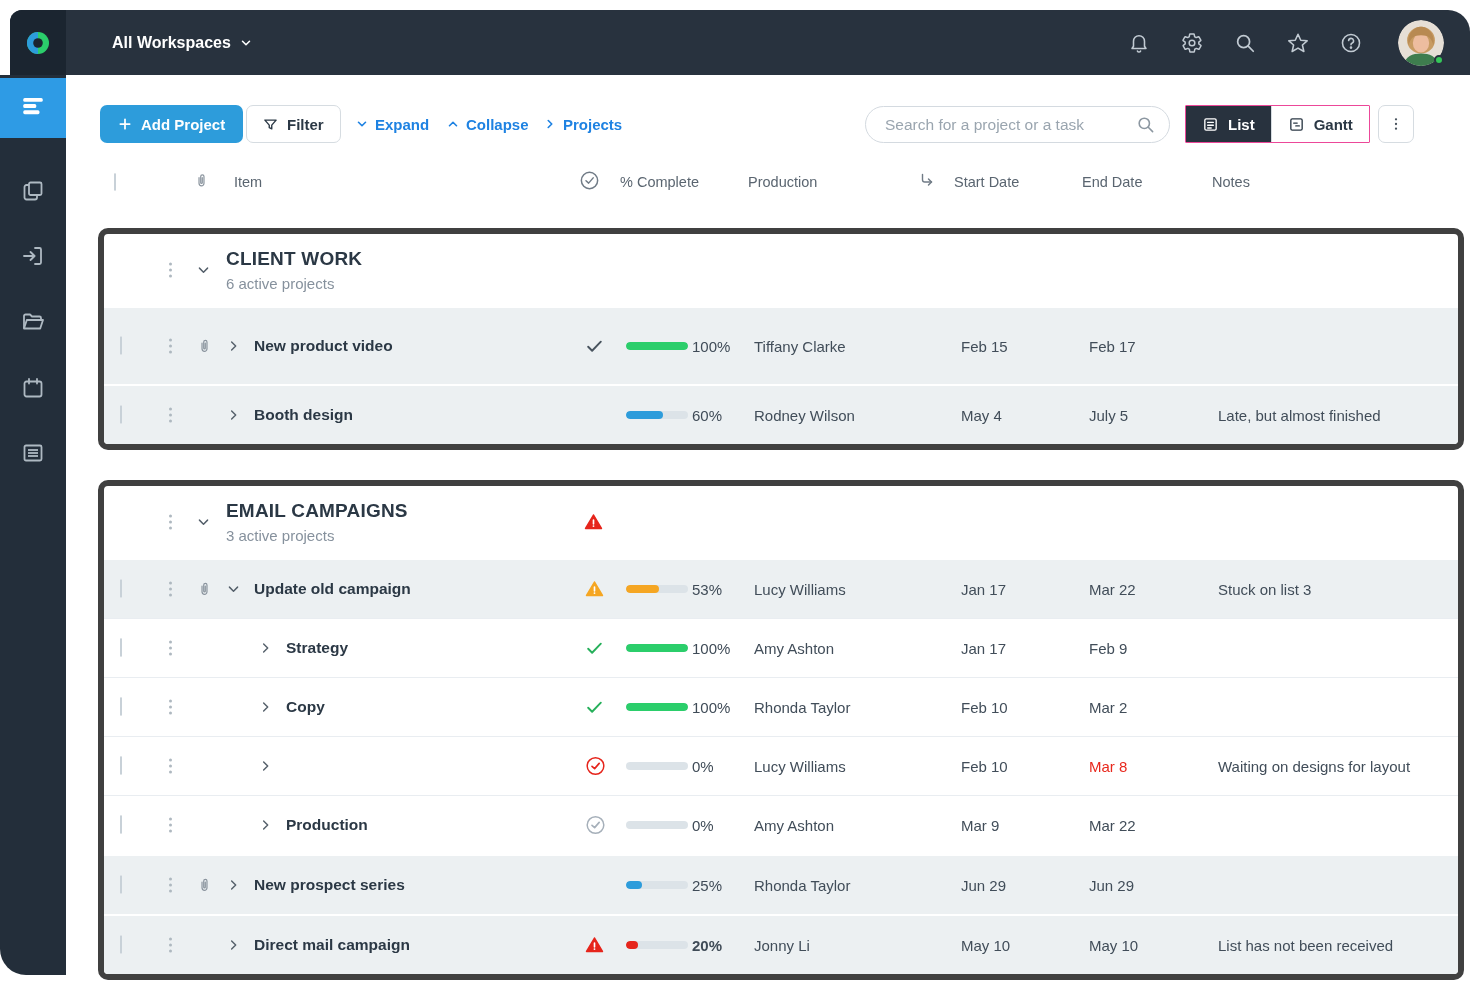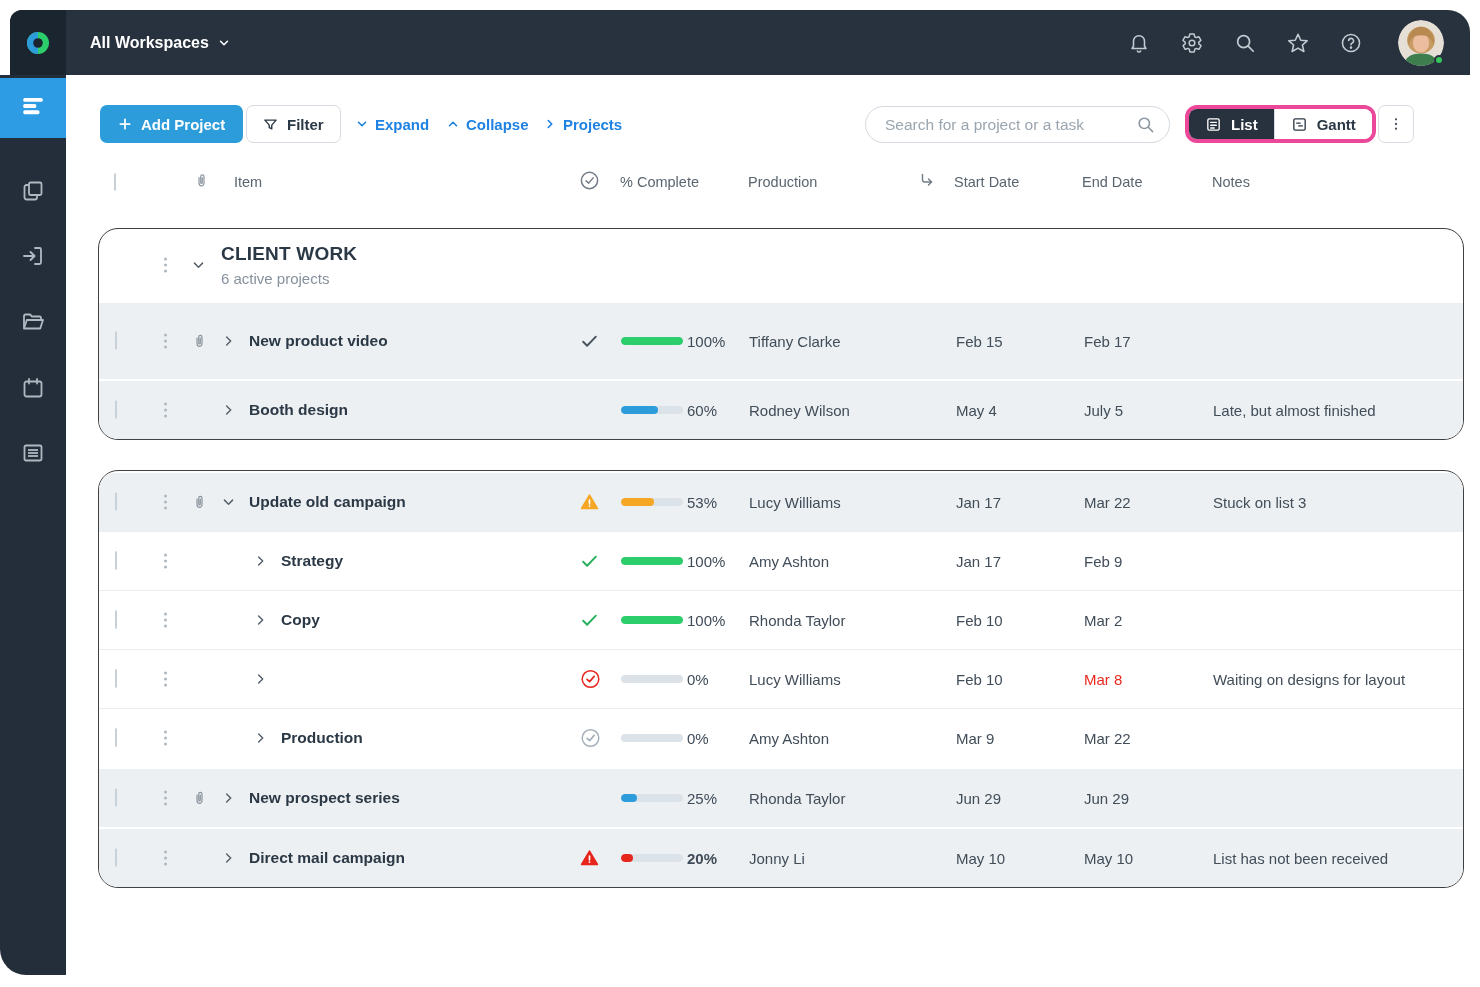--- a/index.html
+++ b/index.html
@@ -2,52 +2,52 @@
 <html><head>
 <meta charset="utf-8">
 <style>
   html,body{margin:0;padding:0;background:#ffffff;}
   body{width:1480px;height:987px;position:relative;font-family:"Liberation Sans","DejaVu Sans",sans-serif;overflow:hidden;}
   *{box-sizing:border-box;}
 
   
   .topbar{position:absolute;left:10px;top:10px;width:1460px;height:65px;background:#28323E;border-radius:12px 22px 0 0;display:flex;align-items:center;}
   .logo-block{width:56px;height:65px;background:#1B2530;border-radius:12px 0 0 0;display:flex;align-items:center;justify-content:center;flex:0 0 56px;}
-  .workspace{display:flex;align-items:center;gap:8px;margin-left:24px;color:#fff;font-size:16px;font-weight:700;cursor:pointer;}
+  .workspace{display:flex;align-items:center;gap:8px;margin-left:46px;color:#fff;font-size:16px;font-weight:700;cursor:pointer;}
   .topbar-right{margin-left:auto;display:flex;align-items:center;gap:30px;margin-right:26px;}
   .tb-icon{width:23px;height:23px;display:flex;align-items:center;justify-content:center;cursor:pointer;}
   .avatar-wrap{position:relative;width:46px;height:46px;margin-left:6px;}
   .avatar-wrap svg{border-radius:50%;display:block;}
   .status-dot{position:absolute;right:0px;bottom:1px;width:10px;height:10px;border-radius:50%;background:#35C759;border:2px solid #28323E;}
 
   
   .sidebar{position:absolute;left:0;top:75px;width:66px;height:900px;background:#232E3A;border-radius:0 0 0 26px;}
   .side-item{position:absolute;left:0;width:66px;height:60px;display:flex;align-items:center;justify-content:center;cursor:pointer;}
   .side-item.active{background:#2E9BE5;}
 
   
   .btn-add{position:absolute;left:100px;top:105px;height:38px;padding:0 18px;background:#2D9CDB;border:none;border-radius:7px;color:#fff;font-size:15px;font-weight:700;display:flex;align-items:center;gap:9px;cursor:pointer;font-family:inherit;}
   .btn-filter{position:absolute;left:246px;top:105px;height:38px;padding:0 16px;background:#fff;border:1px solid #D6DCE1;border-radius:7px;color:#2B3845;font-size:15px;font-weight:700;display:flex;align-items:center;gap:9px;cursor:pointer;font-family:inherit;}
   .tool-link{position:absolute;top:105px;height:38px;display:flex;align-items:center;gap:6px;color:#1E82E2;font-size:15px;font-weight:700;cursor:pointer;}
   .search-box{position:absolute;left:865px;top:106px;width:305px;height:37px;border:1px solid #D4DAE0;border-radius:19px;background:#fff;display:flex;align-items:center;padding:0 14px 0 17px;}
   .search-box input{border:none;outline:none;flex:1;font-size:15.5px;color:#42505C;font-family:inherit;background:transparent;}
   .search-box input::placeholder{color:#9AA5AF;}
-  .segmented{position:absolute;left:1185px;top:105px;height:38px;display:flex;border-radius:12px;overflow:hidden;border:4px solid #ec4899;}
+  .segmented{position:absolute;left:1185px;top:105px;height:38px;display:flex;border-radius:1px;overflow:hidden;border:1px solid #ec4899;}
   .seg-btn{height:100%;display:flex;align-items:center;gap:9px;padding:0 16px;font-size:15px;font-weight:700;cursor:pointer;}
   .seg-btn.active{background:#28323E;color:#fff;}
   .seg-btn.inactive{background:#fff;color:#2B3845;border-left:1px solid #D6DCE1;}
   .btn-more{position:absolute;left:1378px;top:105px;width:36px;height:38px;background:#fff;border:1px solid #D6DCE1;border-radius:7px;display:flex;align-items:center;justify-content:center;cursor:pointer;}
 
   
   .thead{position:absolute;left:98px;top:163px;width:1366px;height:38px;color:#5A6570;font-size:14.5px;}
   .thead .hcell{position:absolute;top:50%;transform:translateY(-50%);white-space:nowrap;}
 
   
   .groups{position:absolute;left:98px;top:228px;width:1366px;}
-  .gcard{border:1px solid #404040;border-radius:20px;background:#fff;overflow:hidden;margin-bottom:30px;}
+  .gcard{border:6px solid #404040;border-radius:10px;background:#fff;overflow:hidden;margin-bottom:30px;}
   .ghead{position:relative;height:72px;}
   .gtitle{font-size:19px;font-weight:700;color:#2B3845;letter-spacing:.2px;}
   .gsub{font-size:15px;color:#86919D;margin-top:5px;}
   .trow{position:relative;}
   .trow.gray{background:#ECF0F2;margin-top:2px;}
   .trow.white{background:#fff;border-top:1px solid #E9EDF1;}
   .cell{position:absolute;top:50%;transform:translateY(-50%);white-space:nowrap;}
   .checkbox{width:17px;height:17px;border:1.5px solid #C8D1D8;border-radius:4px;background:#fff;cursor:pointer;}
   .rtitle{font-size:15.5px;font-weight:700;color:#2B3845;cursor:pointer;}
   .rtitle.red{color:#E8281D;}
@@ -329,20 +329,39 @@
         <span class="cell pct" style="left: 588px;">60%</span>
         <span class="cell ctext" style="left: 650px;">Rodney Wilson</span>
         <span class="cell ctext" style="left: 857px;">May 4</span>
         <span class="cell ctext" style="left: 985px;">July 5</span>
         <span class="cell notes-cell" style="left: 1114px;">
           <div>Late, but almost finished</div>
         </span>
       </div>
     </div>
     <div class="gcard">
+      <div class="ghead">
+        <span class="cell kebab" style="left: 63px;">
+          <i></i>
+          <i></i>
+          <i></i>
+        </span>
+        <span class="cell" style="left: 92px; line-height: 0;"><svg width="15" height="15" viewBox="0 0 24 24">
+            <polyline points="5.5 9 12 15.5 18.5 9" fill="none" stroke="#55606B" stroke-width="2.3" stroke-linecap="round" stroke-linejoin="round"></polyline>
+          </svg></span>
+        <div class="cell" style="left: 122px;">
+          <div class="gtitle">EMAIL CAMPAIGNS</div>
+          <div class="gsub">3 active projects</div>
+        </div>
+        <span class="cell" style="left: 480px; line-height: 0;"><svg width="19" height="19" viewBox="0 0 24 24">
+            <path d="M12 3.2 22 20.2H2z" fill="#E6251C" stroke="#E6251C" stroke-width="2" stroke-linejoin="round"></path>
+            <path d="M12 9.5v5" stroke="#fff" stroke-width="2.1" stroke-linecap="round"></path>
+            <circle cx="12" cy="17.2" r="1.2" fill="#fff"></circle>
+          </svg></span>
+      </div>
       <div class="trow gray" style="height: 58px;">
         <span class="cell" style="left: 16px;"><span class="checkbox"></span></span>
         <span class="cell kebab" style="left: 63px;">
           <i></i>
           <i></i>
           <i></i>
         </span>
         <span class="cell" style="left: 92px; line-height: 0;"><svg width="17" height="17" viewBox="0 0 24 24">
             <path d="M8.5 8v8a3.5 3.5 0 0 0 7 0V6.5a2.3 2.3 0 0 0-4.6 0V15a1.1 1.1 0 0 0 2.2 0V8" fill="none" stroke="#8A949E" stroke-width="1.7" stroke-linecap="round"></path>
           </svg></span>

